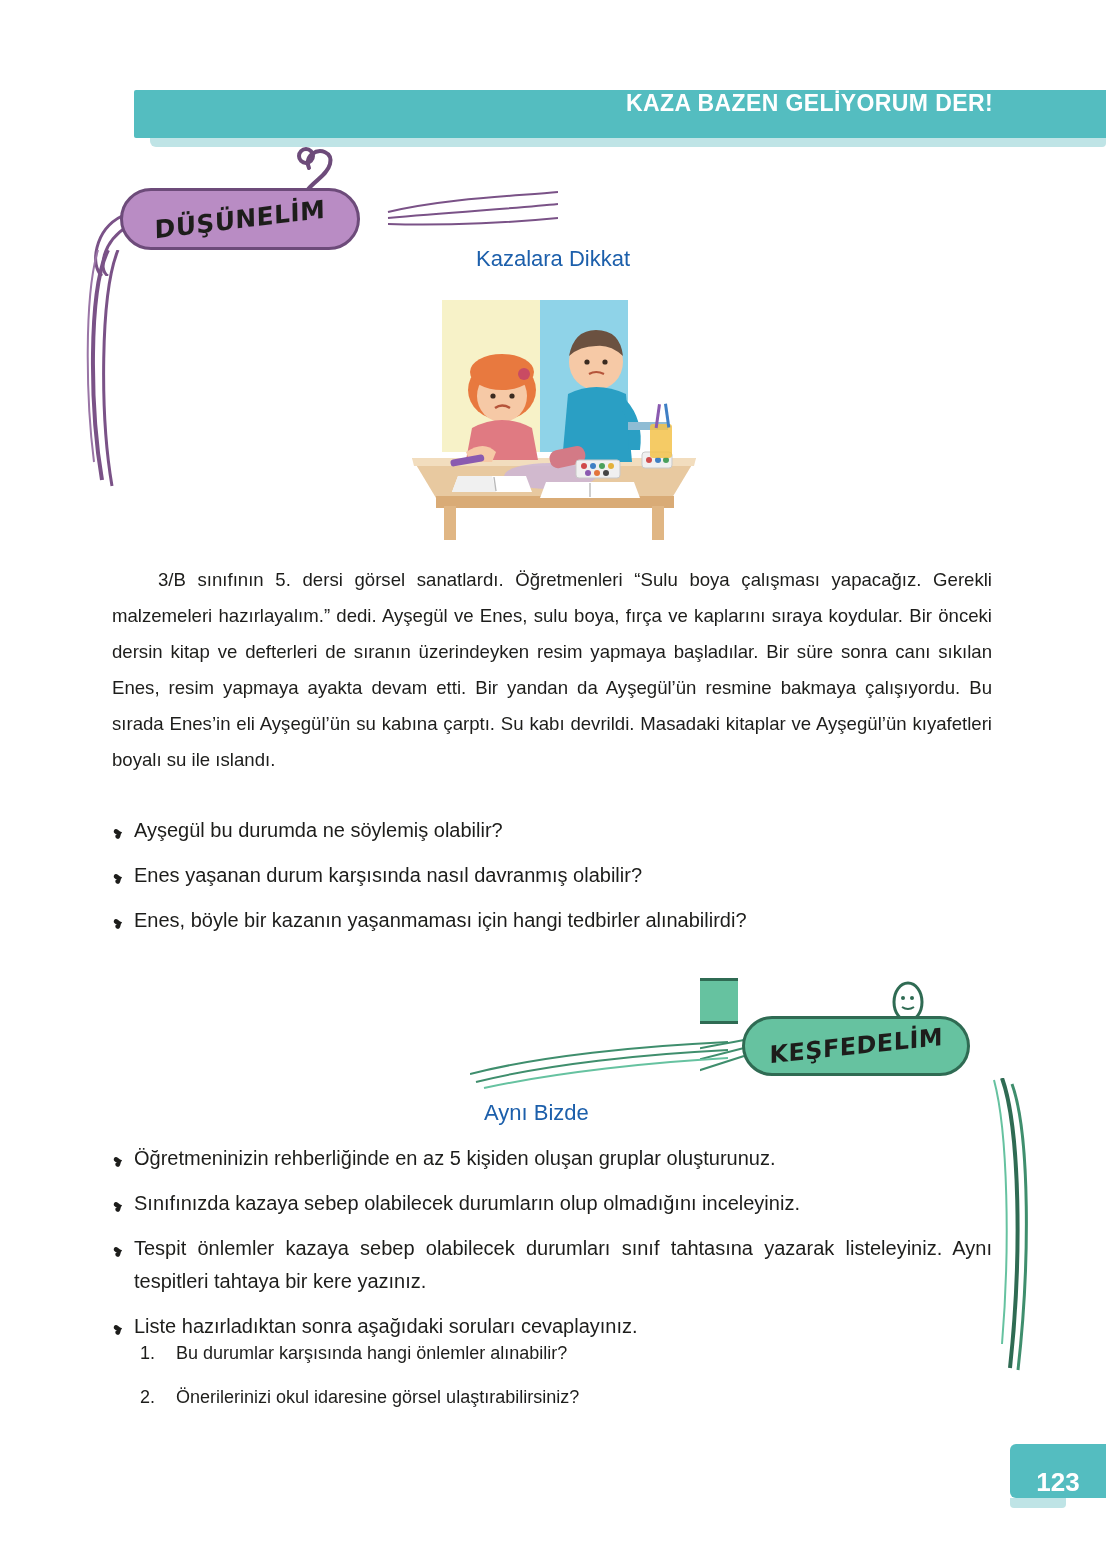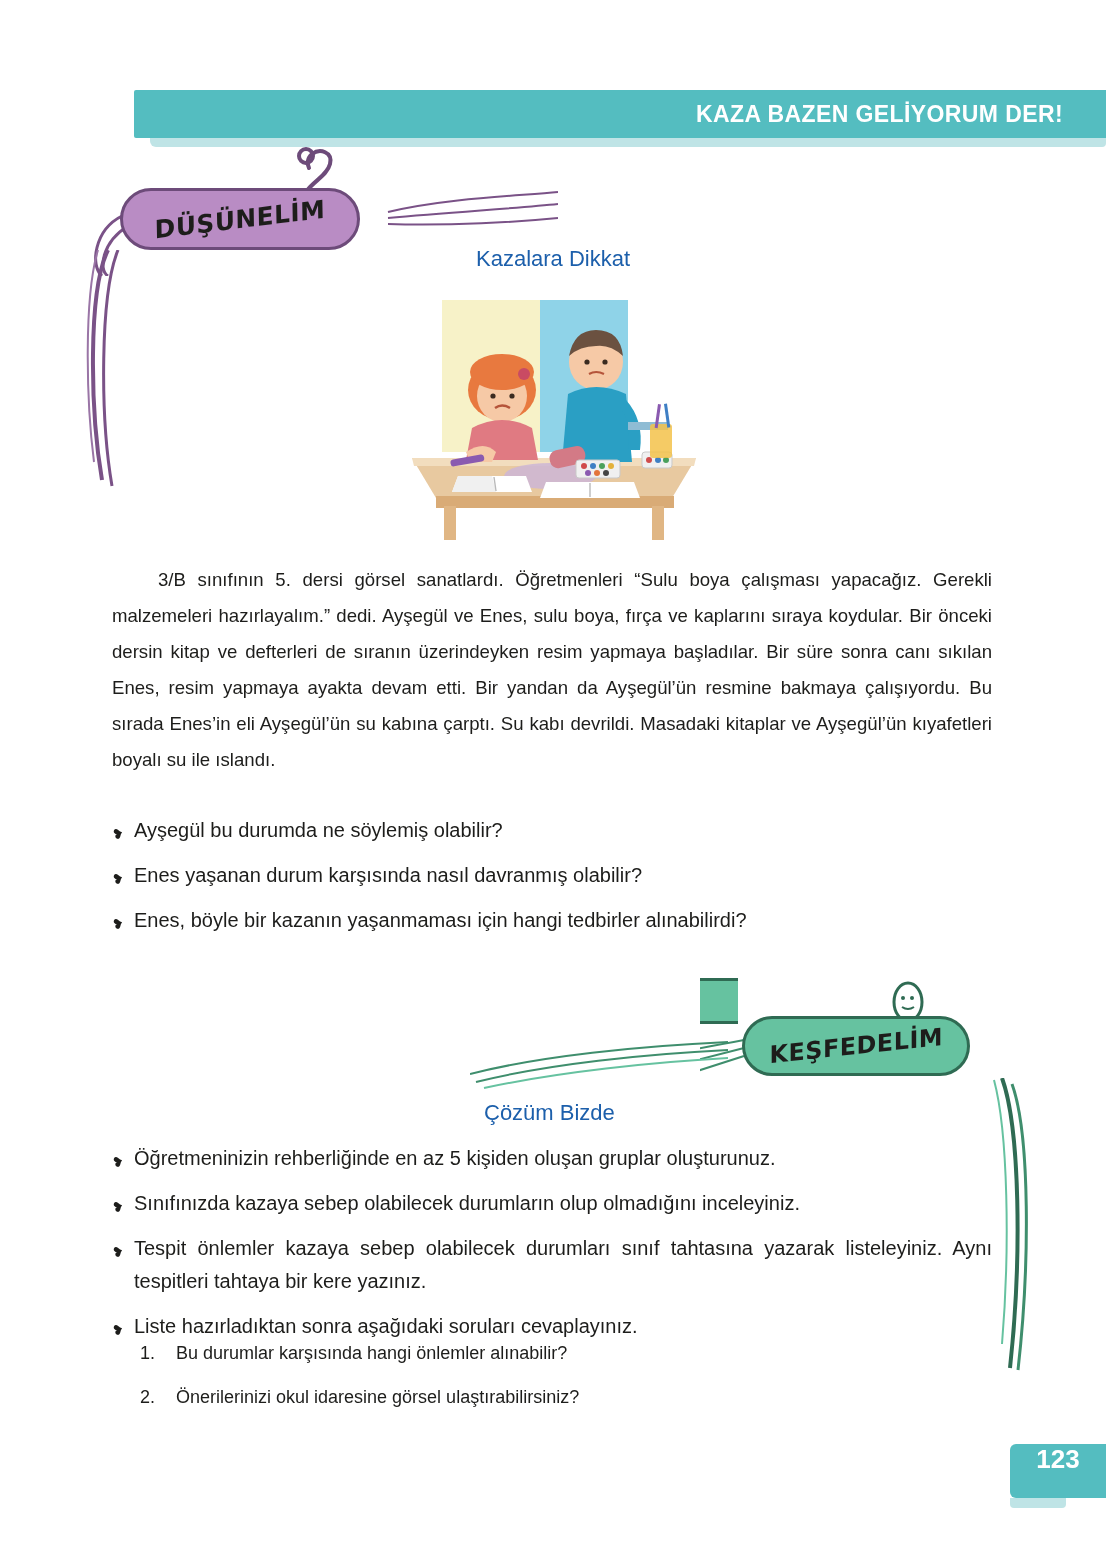--- a/index.html
+++ b/index.html
@@ -17,24 +17,23 @@
 
   
   .header-banner {
     position: absolute;
     top: 90px;
     left: 134px;
     width: 972px;
     height: 48px;
     background: #54bdc0;
     display: flex;
-    align-items: center;
     justify-content: flex-end;
     box-sizing: border-box;
-    padding-right: 43px;
+    padding-right: 113px;
     border-radius: 2px 0 0 2px;
   }
   .header-banner .title {
     color: #ffffff;
     font-size: 23px;
     font-weight: bold;
     letter-spacing: 0.4px;
     white-space: nowrap;
   }
   .header-shadow {
@@ -215,21 +214,21 @@
   
   .page-num-box {
     position: absolute;
     bottom: 62px;
     right: 0;
     width: 96px;
     height: 54px;
     background: #54bdc0;
     border-radius: 6px 0 0 6px;
     display: flex;
-    align-items: flex-start;
+    align-items: flex-end;
     justify-content: center;
   }
   .page-num-box .pn {
     color: #ffffff;
     font-size: 26px;
     font-weight: bold;
   }
   .page-num-shadow {
     position: absolute;
     bottom: 52px;
@@ -381,21 +380,21 @@
   <path d="M6 52 C78 34 176 24 258 20" stroke="#3f8e6d" stroke-width="2" fill="none"></path>
   <path d="M14 58 C88 42 184 32 258 28" stroke="#66c2a0" stroke-width="2" fill="none"></path>
 </svg>
 
 <svg style="position:absolute;top:1078px;left:980px" width="60" height="300">
   <path d="M22 0 C40 50 42 180 30 290" stroke="#2f6b53" stroke-width="4" fill="none"></path>
   <path d="M32 6 C50 56 50 186 38 292" stroke="#3f8e6d" stroke-width="3" fill="none"></path>
   <path d="M14 2 C28 54 30 170 22 266" stroke="#66c2a0" stroke-width="2" fill="none"></path>
 </svg>
 
-<div class="sub-heading sub-cozum">Çözüm Bizde</div>
+<div class="sub-heading sub-cozum">Aynı Bizde</div>
 
 <div class="bullet-list bl-2">
   <div class="bullet-item">
     <span class="bullet-dot">❥</span>
     <span class="bullet-text nojust">Öğretmeninizin rehberliğinde en az 5 kişiden oluşan gruplar oluşturunuz.</span>
   </div>
   <div class="bullet-item">
     <span class="bullet-dot">❥</span>
     <span class="bullet-text nojust">Sınıfınızda kazaya sebep olabilecek durumların olup olmadığını inceleyiniz.</span>
   </div>

